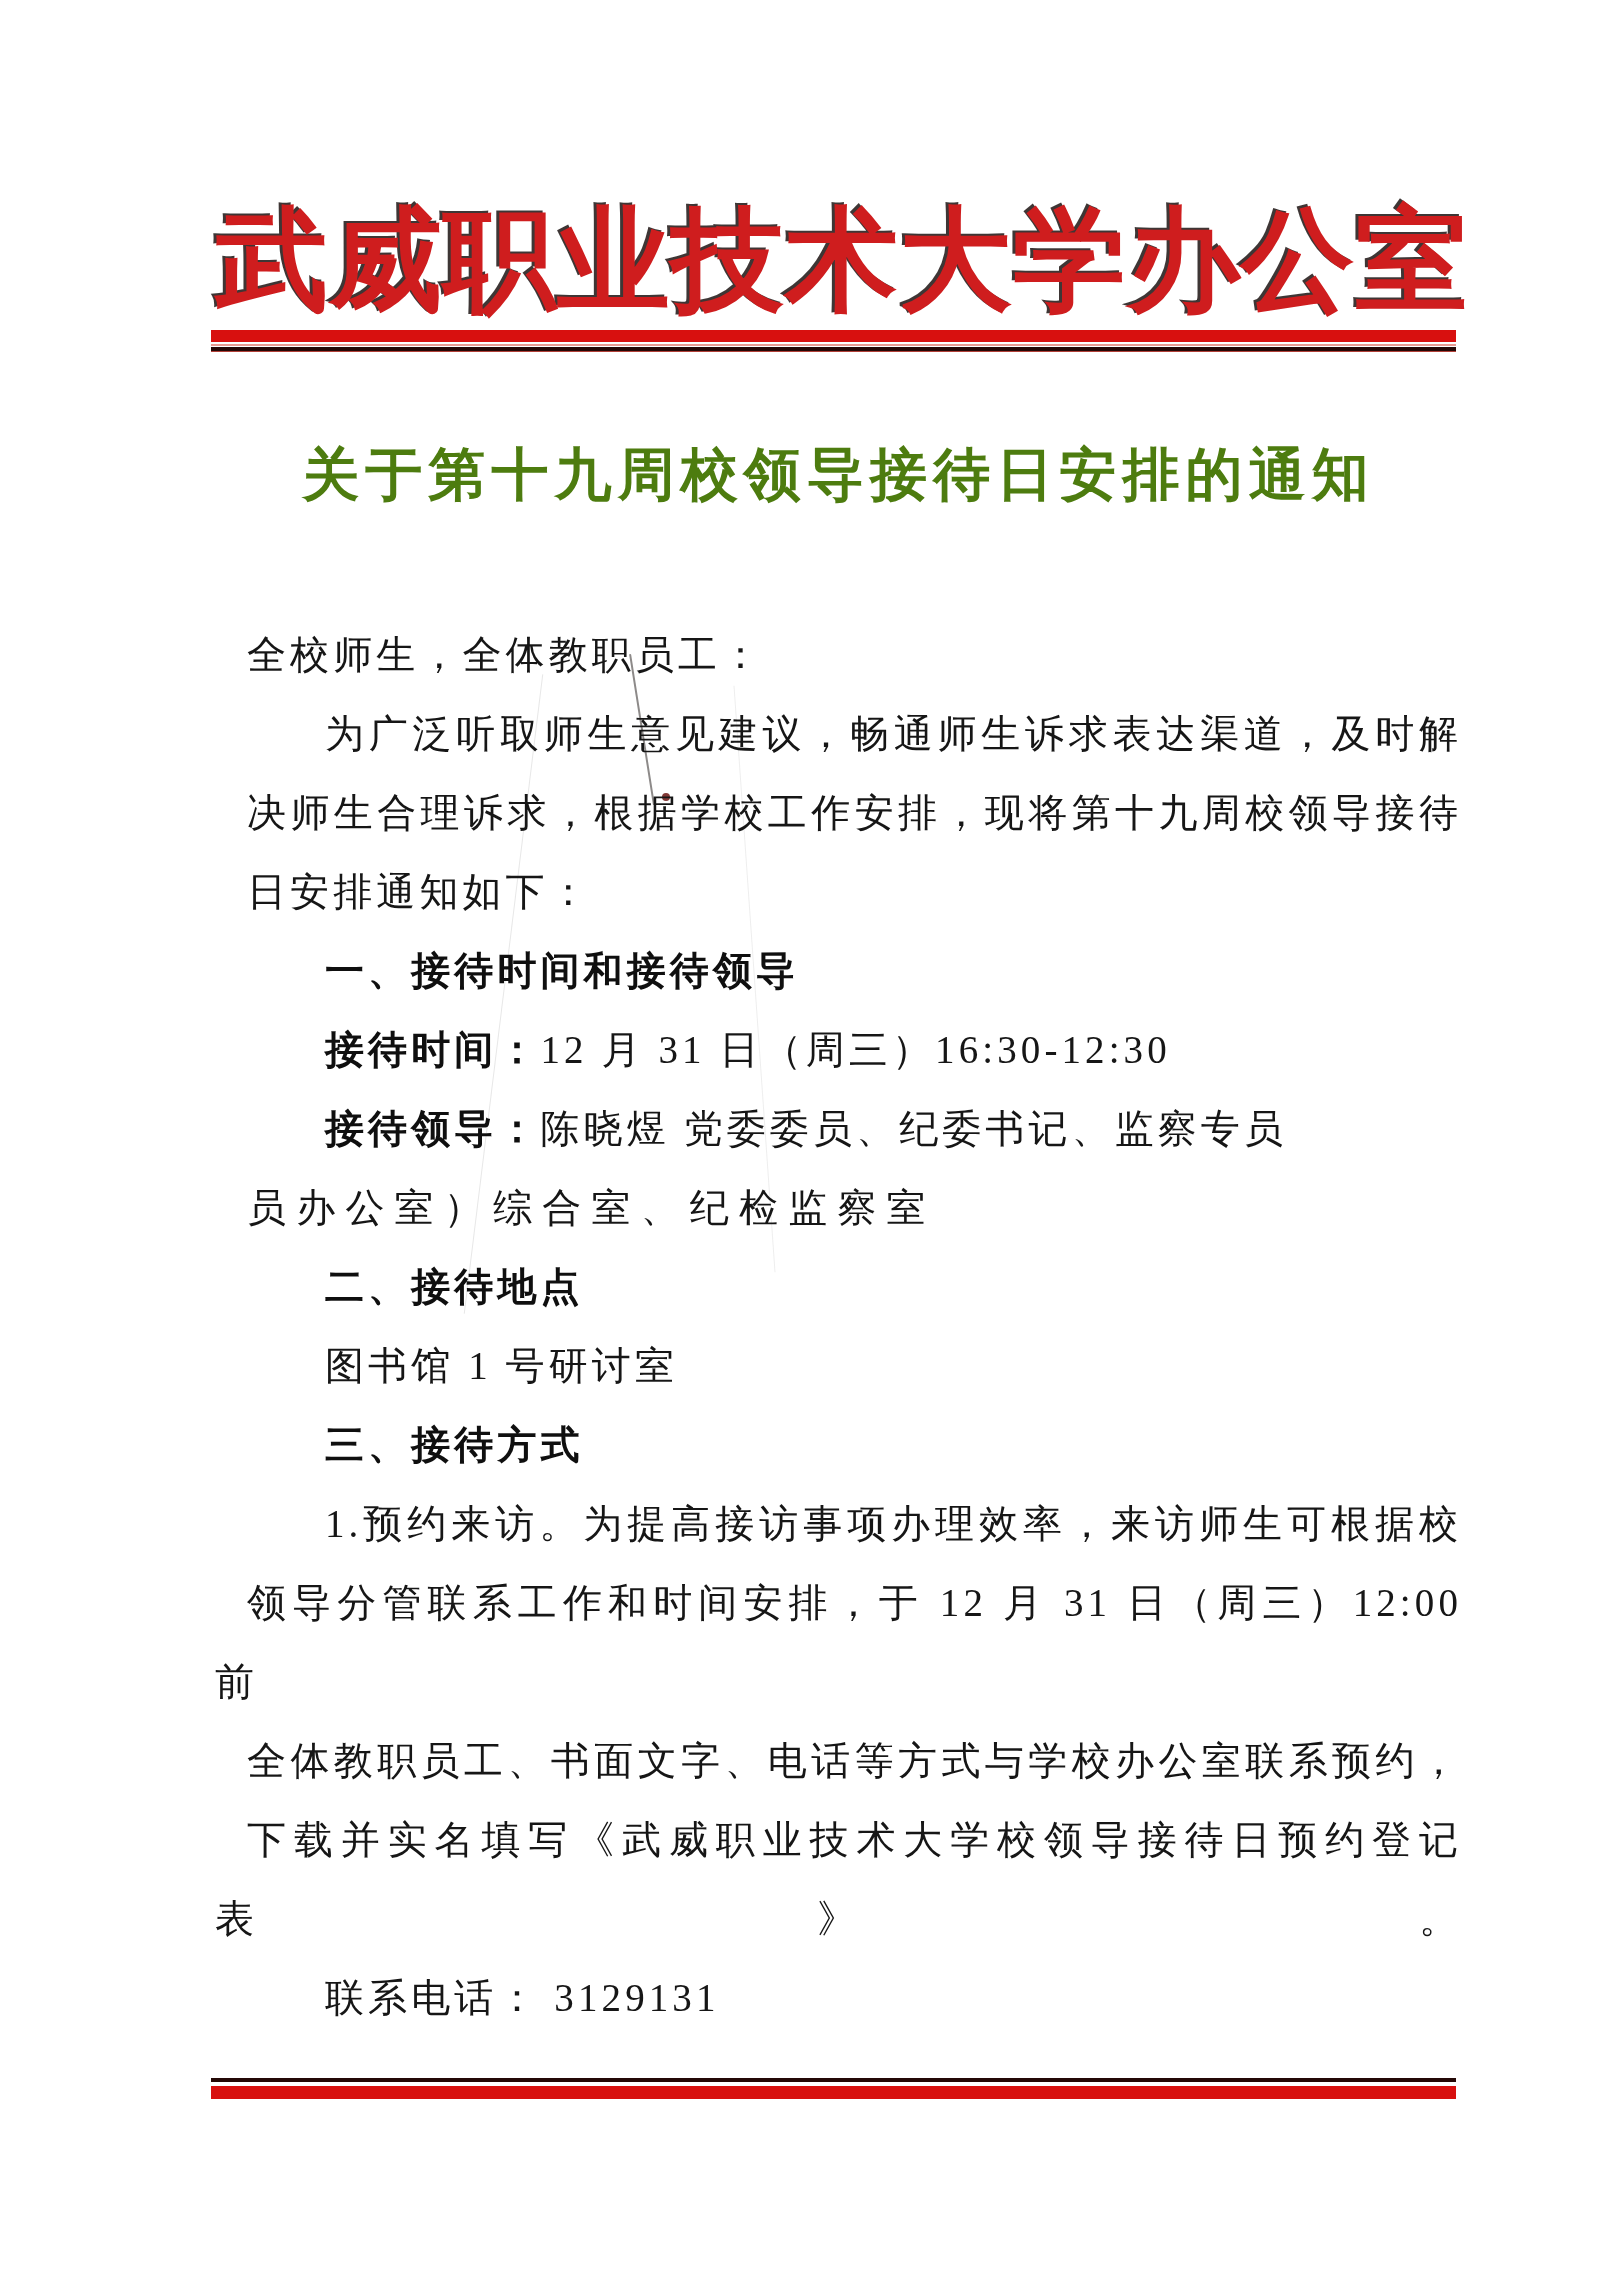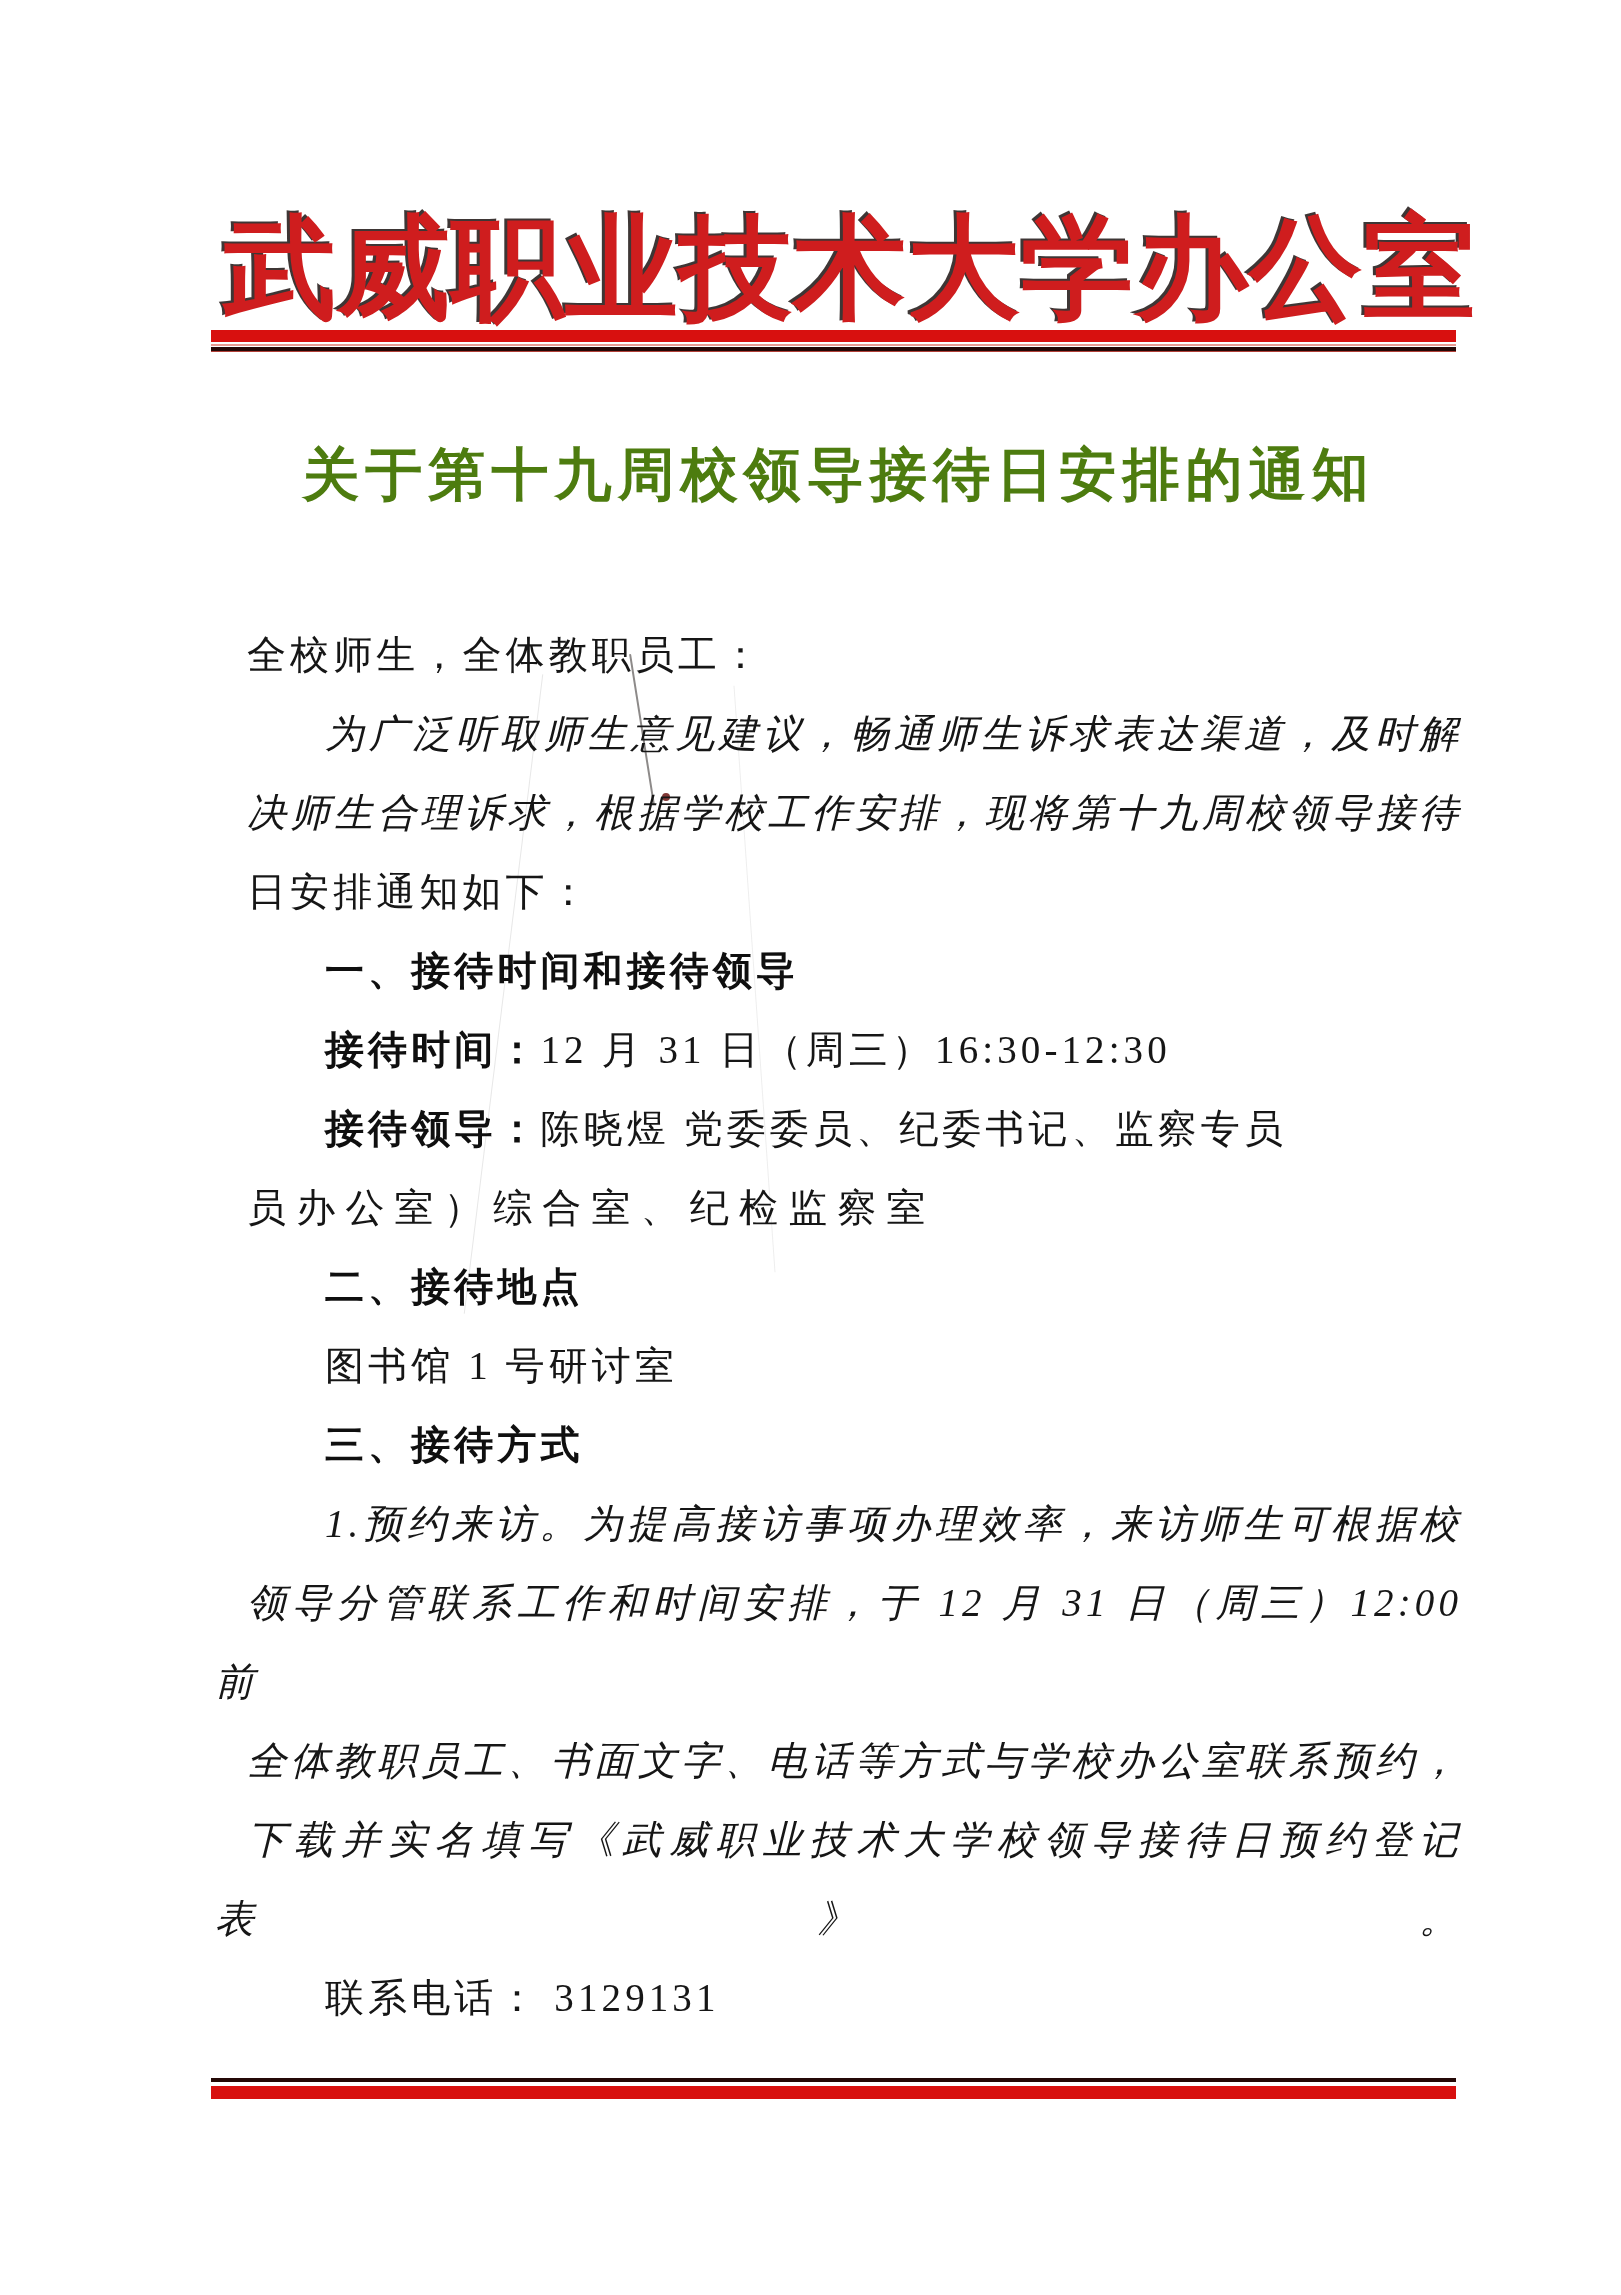--- a/index.html
+++ b/index.html
@@ -14,21 +14,21 @@
     background: #ffffff;
     overflow: hidden;
     font-family: "Liberation Serif", "DejaVu Serif", serif;
   }
   
   .letterhead {
     position: absolute;
     left: 215px;
     width: 1247px;
     top: 199px;
-    margin: 8px;
+    margin: 0;
     text-align: center;
     font-family: "Liberation Serif", "DejaVu Serif", serif;
     font-weight: 700;
     font-size: 113px;
     line-height: 123px;
     letter-spacing: 1px;
     color: #cf1d1e;
     text-shadow: -3.1px -2px 0 rgba(20,10,8,0.82);
     white-space: nowrap;
   }
@@ -67,21 +67,21 @@
     color: #161616;
   }
   .line { width: 100%; }
   .line .lbl {
     font-family: "Liberation Sans", "DejaVu Sans", sans-serif;
     font-weight: 700;
     color: #0f0f0f;
     margin-left: 32px;
   }
   .indent  { text-indent: 2em; }
-  .stretch { text-align: justify; text-align-last: justify; font-style: italic; }
+  .stretch { text-align: justify; text-align-last: justify; }
   .spaced  { letter-spacing: 10.2px; }
   
   .artifact { position: absolute; pointer-events: none; }
   .a1 { left: 641px; top: 653px; width: 2px;  height: 153px;  background: #2f2a28; opacity: .55; transform: rotate(-9deg); border-radius: 1px; }
   .a2 { left: 503px;  top: 672px; width: 1px;  height: 644px; background: #555;    opacity: .14; transform: rotate(7deg); }
   .a3 { left: 754px; top: 685px; width: 1px;  height: 588px; background: #555;    opacity: .10; transform: rotate(-4deg); }
   .dot { left: 662px; top: 793px; width: 8.2px; height: 8.2px; background: #6b1512; opacity: .85; border-radius: 50%; }
 </style>
 </head>
 <body>

